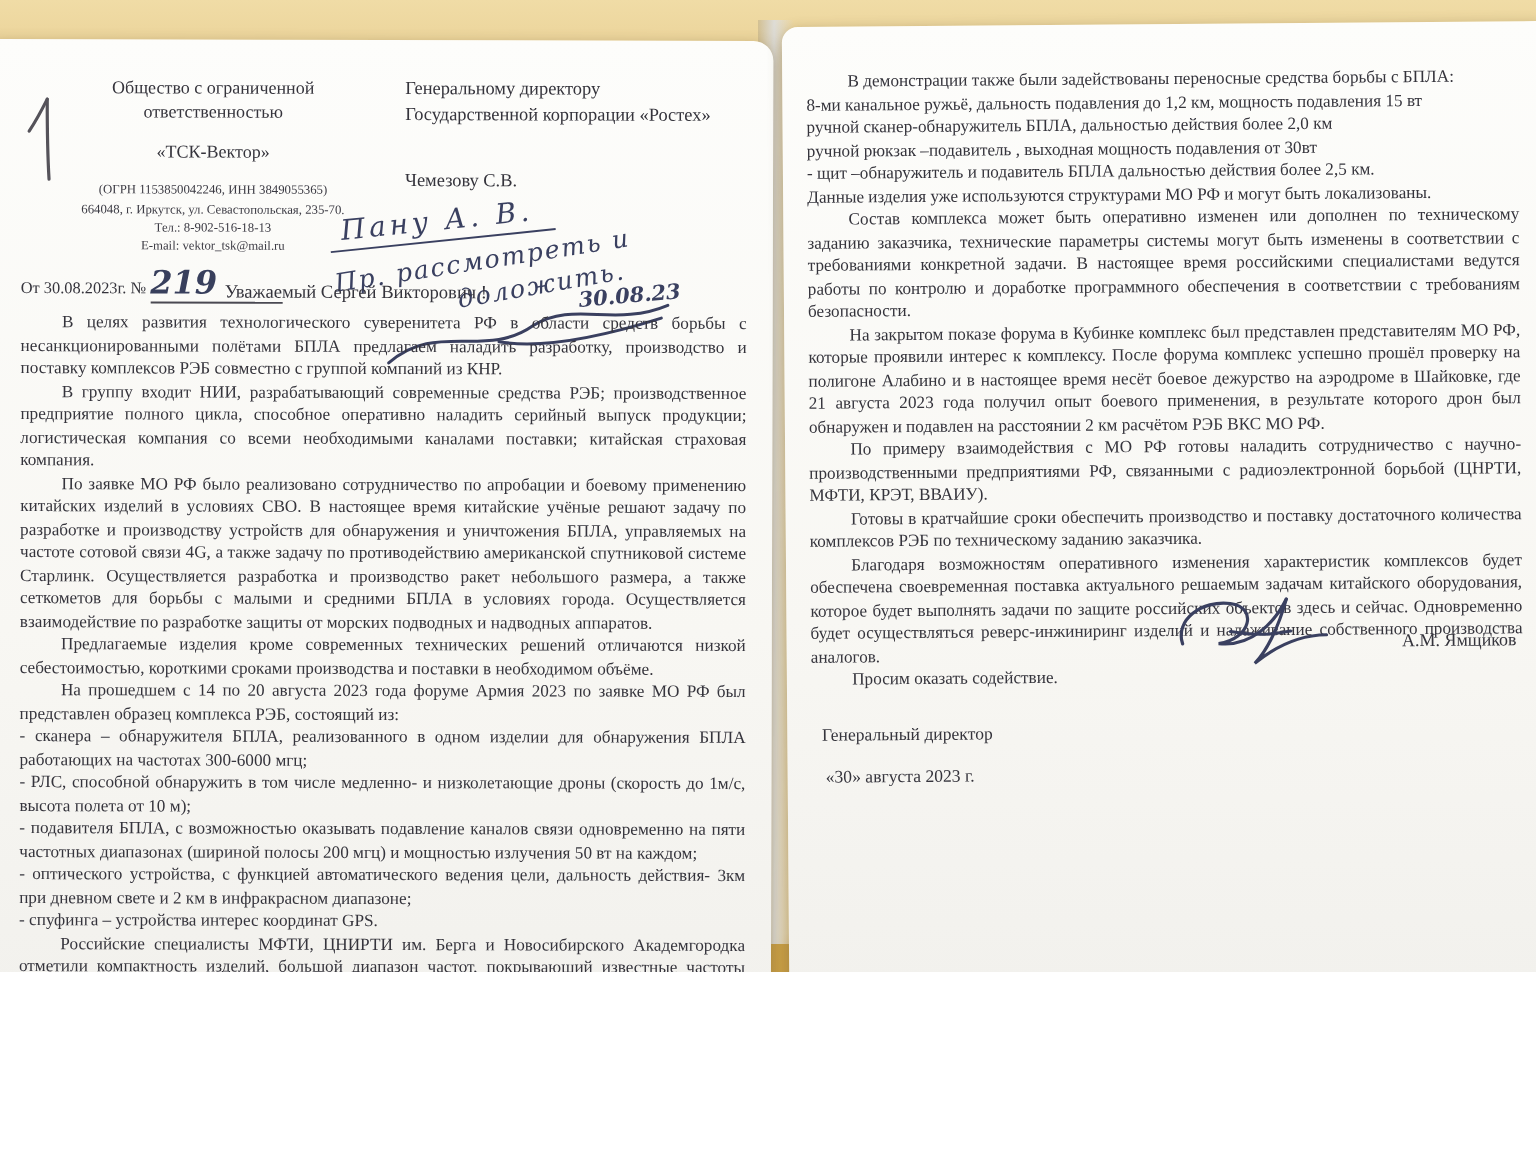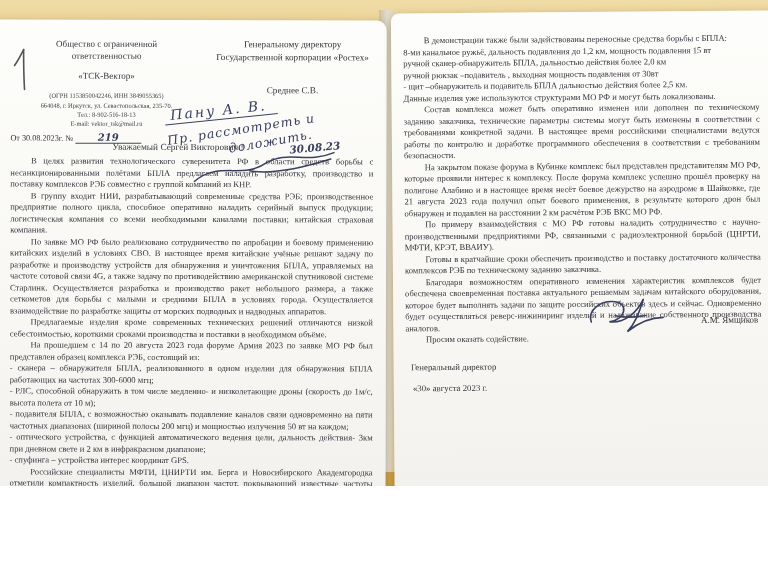--- a/index.html
+++ b/index.html
@@ -21,24 +21,24 @@
   .body-text{font-size:8.6px;line-height:1.34;text-align:justify;color:#35343c;}
   .para{text-indent:2.4em;margin:0;}
   .noindent{text-indent:0;}
   .demo-line{text-indent:0;margin:0;text-align:left;}
 
   .sender{position:absolute;top:18px;left:16px;width:192px;text-align:center;}
   .sender .org{font-size:9px;line-height:1.35;}
   .sender .orgname{font-size:9px;margin-top:9px;}
   .sender .small{font-size:6.4px;line-height:1.45;margin-top:8px;color:#3c3b44;}
   .refline{font-size:8.2px;text-align:left;margin-top:4px;white-space:nowrap;}
-  .refnum{display:inline-block;min-width:66px;border-bottom:1px solid #4a4952;text-align:center;
-          font-family:"DejaVu Serif", serif;font-style:italic;font-weight:bold;color:#383f5c;font-size:10px;}
+  .refnum{display:inline-block;min-width:66px;border-bottom:1px solid #4a4952;
+          font-family:"DejaVu Serif", serif;font-style:italic;font-weight:bold;color:#383f5c;font-size:16px;}
 
-  .recipient{position:absolute;top:18px;right:4px;width:180px;text-align:center;font-size:9.2px;line-height:1.4;}
+  .recipient{position:absolute;top:18px;right:4px;width:180px;text-align:left;font-size:9.2px;line-height:1.4;}
   .recipient .to-name{margin-top:20px;}
 
   .hand{font-family:"DejaVu Serif", serif;font-style:italic;color:#3a4060;}
   .resolution{position:absolute;top:74px;left:172px;width:205px;transform:rotate(-7deg);}
   .res-line1{font-size:14px;letter-spacing:2px;border-bottom:1.4px solid #3a4060;display:inline-block;
              padding:0 10px 1px 6px;transform:rotate(1deg);}
   .res-line2{font-size:12.5px;letter-spacing:1px;margin-top:3px;transform:rotate(-2deg);}
   .res-line3{font-size:12.5px;letter-spacing:1px;margin-left:60px;transform:rotate(-3deg);}
   .res-date{font-size:10.5px;font-weight:bold;margin-left:120px;transform:rotate(2deg);}
   .res-flourish{position:absolute;left:18px;top:58px;}
@@ -86,21 +86,21 @@
       <div class="small" style="margin-top:0;">E-mail: vektor_tsk@mail.ru</div>
       <div class="refline">
         <span>От 30.08.2023г. №</span>
         <span class="refnum">219</span>
       </div>
     </div>
 
     <div class="recipient">
       <div>Генеральному директору</div>
       <div>Государственной корпорации «Ростех»</div>
-      <div class="to-name">Среднее С.В.</div>
+      <div class="to-name">Чемезову С.В.</div>
     </div>
 
     <div class="resolution hand">
       <div class="res-line1">Пану А. В.</div>
       <div class="res-line2">Пр. рассмотреть и</div>
       <div class="res-line3">доложить.</div>
       <div class="res-flourish">
         <svg class="ink" width="150" height="26" viewBox="0 0 150 26" stroke-width="1.5">
           <path d="M4,20 C30,2 52,24 78,10 C100,0 118,16 146,8"></path>
           <path d="M60,16 C80,22 110,20 142,14"></path>

